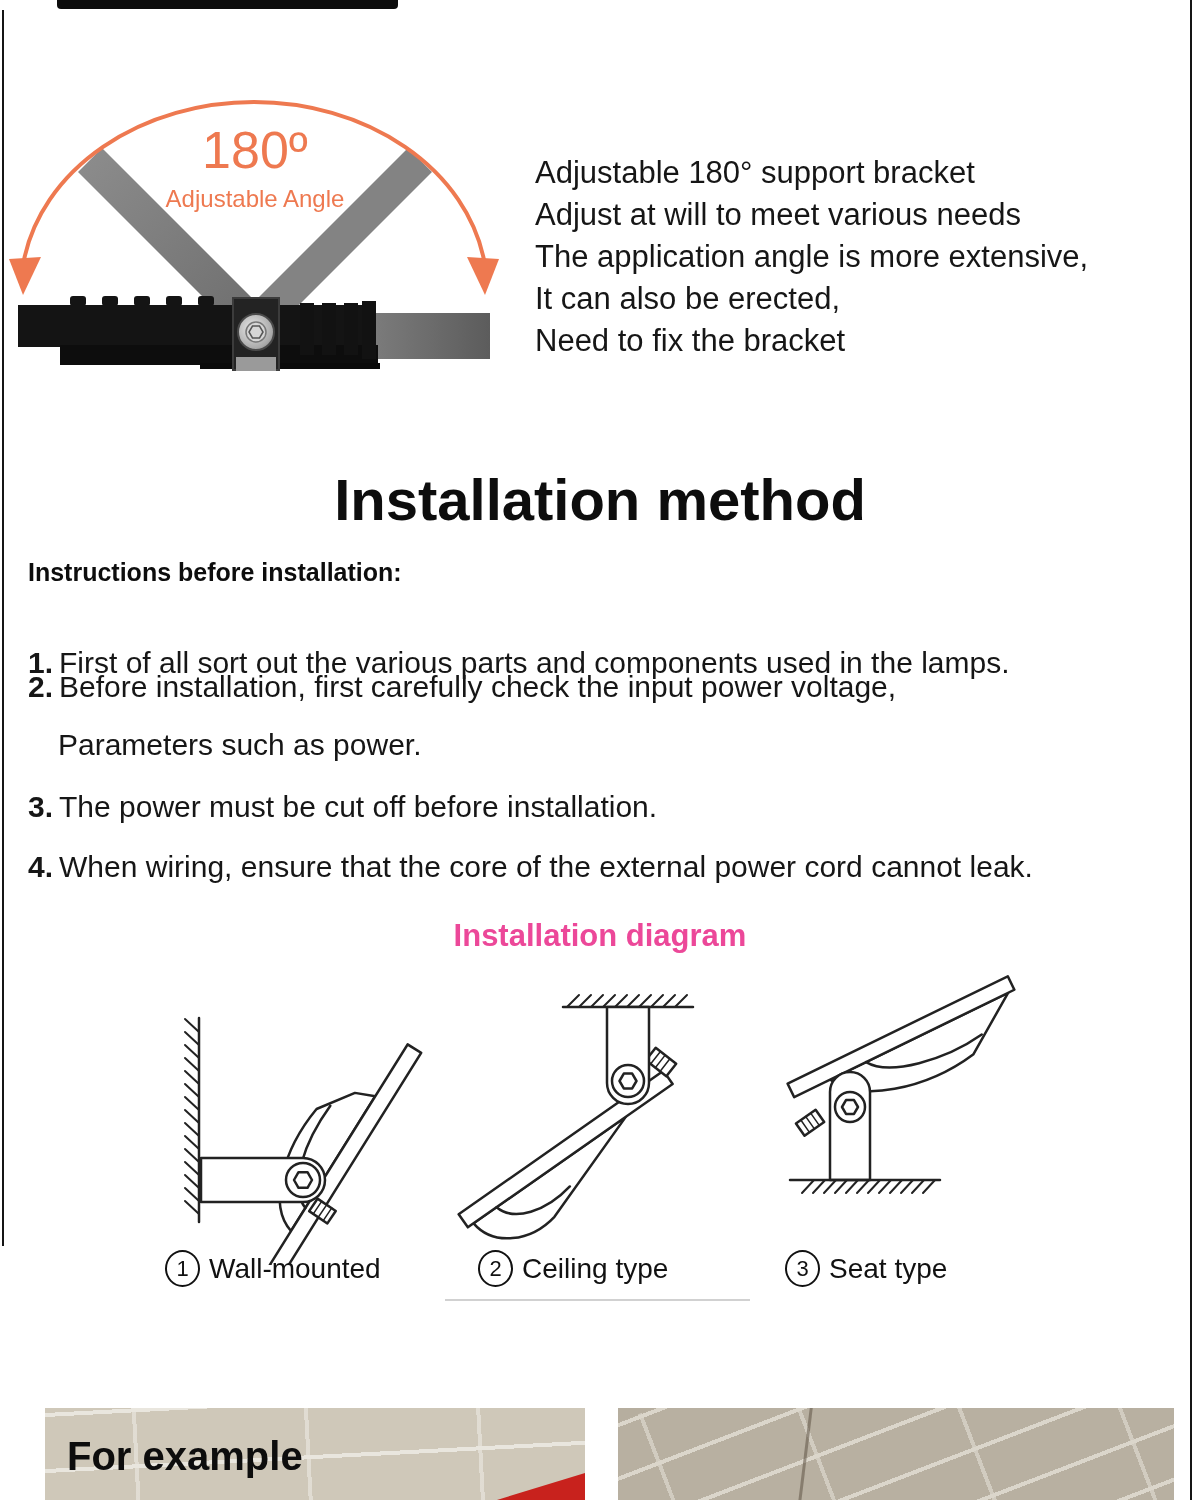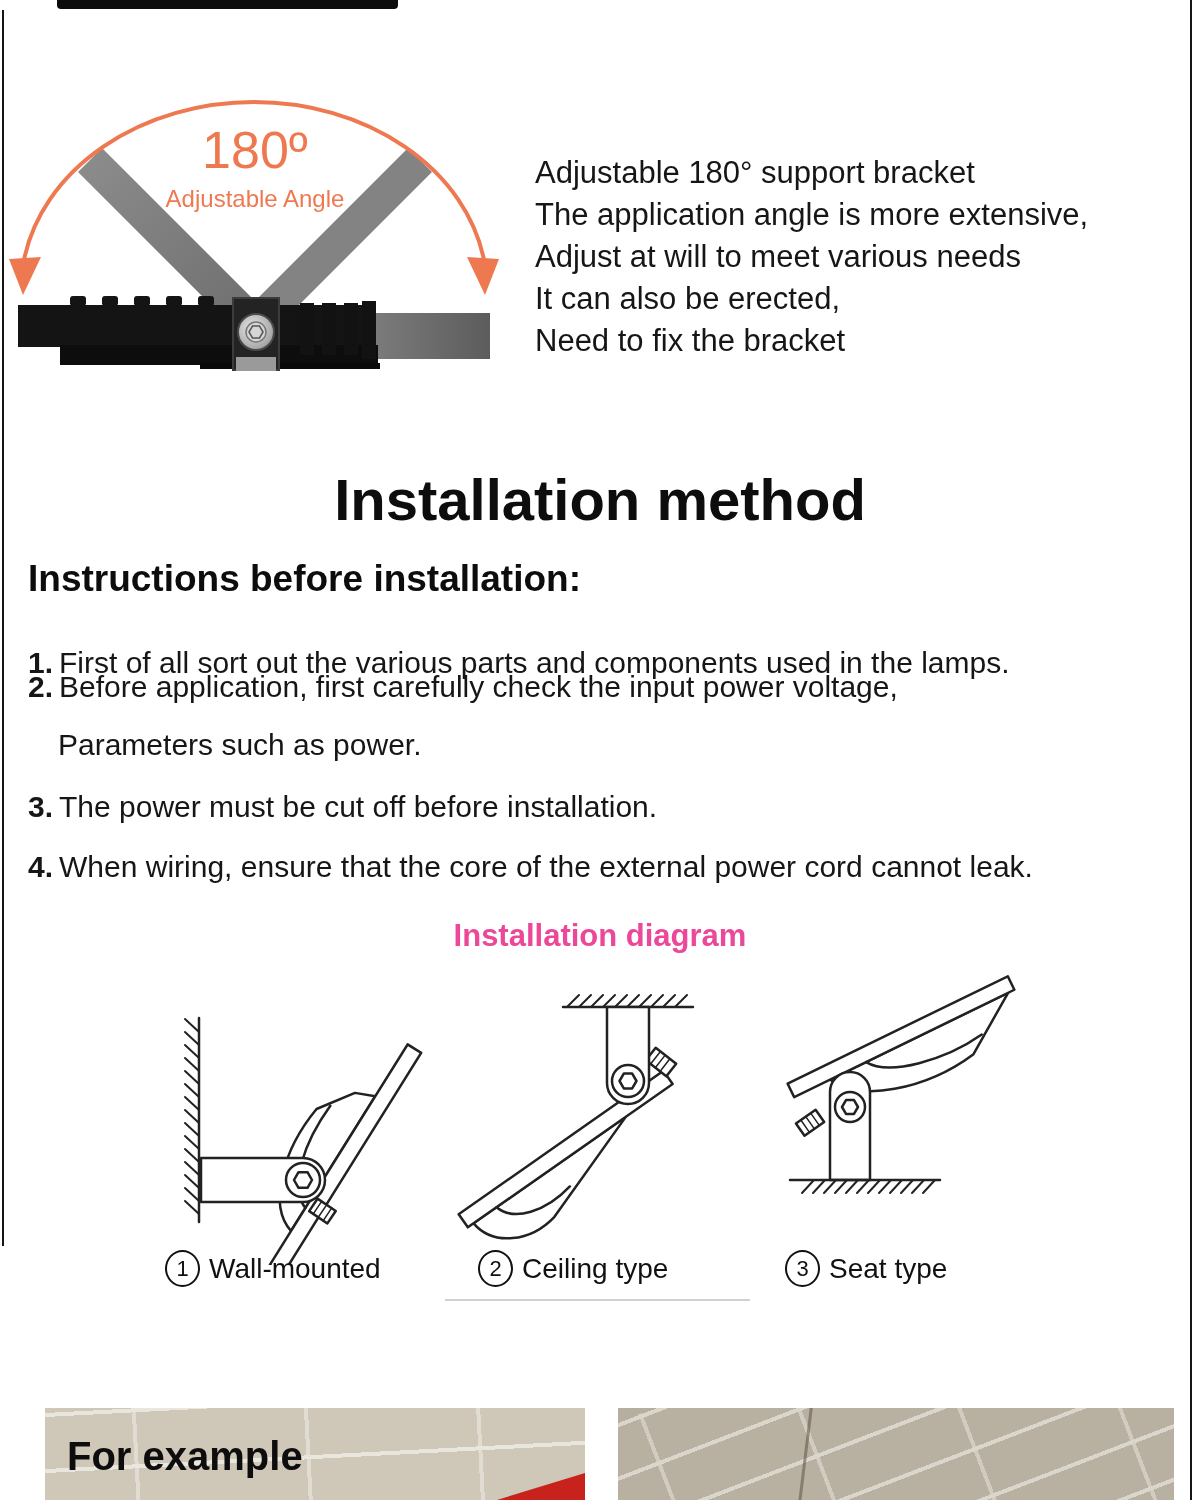--- a/index.html
+++ b/index.html
@@ -14,21 +14,21 @@
 
   
   #hero-art{left:0;top:55px;}
   .accent-text{color:#ee7950;text-align:center;line-height:1.05;margin-top:43px;}
   #angle-label{left:150px;top:80px;width:210px;font-size:52px;}
   #angle-sublabel{left:115px;top:143px;width:280px;font-size:24px;}
   #hero-desc{left:535px;top:152px;width:655px;font-size:31px;line-height:42px;color:#161616;}
 
   
   #install-title{left:0;top:466px;width:1200px;text-align:center;font-size:58px;font-weight:bold;color:#0d0d0d;}
-  #install-subtitle{left:28px;top:558px;font-size:37px;font-weight:bold;color:#0d0d0d;}
+  #install-subtitle{left:28px;top:558px;font-size:25px;font-weight:bold;color:#0d0d0d;}
   .step{left:28px;width:1150px;font-size:30px;color:#161616;white-space:nowrap;}
   .step .num{font-weight:bold;margin-right:6px;}
   #step-0{top:610px;margin-top:36px;} #step-1{top:670px;} #step-2{top:728px;margin-left:24px;} #step-3{top:790px;} #step-4{top:850px;}
 
   #diagram-title{left:0;top:918px;width:1200px;text-align:center;font-size:31px;font-weight:bold;color:#ec4899;}
 
   
   .diag-caption{display:flex;align-items:center;gap:9px;font-size:28px;color:#111;}
   .circle-num{display:inline-flex;align-items:center;justify-content:center;width:31px;height:33px;
               border:2px solid #111;border-radius:50%;font-size:22px;line-height:1;}
@@ -120,34 +120,34 @@
       <path d="M 24 205 A 233 188 0 0 1 484 205"></path>
       <polygon points="9,204 41,202 23,240" fill="#ee7950" stroke="none"></polygon>
       <polygon points="467,202 499,204 485,240" fill="#ee7950" stroke="none"></polygon>
     </g>
   </svg>
   <div class="abs accent-text" id="angle-label">180º</div>
   <div class="abs accent-text" id="angle-sublabel">Adjustable Angle</div>
 
   <div class="abs" id="hero-desc">
     <div>Adjustable 180° support bracket</div>
+    <div>Adjust at will to meet various needs</div>
     <div>The application angle is more extensive,</div>
-    <div>Adjust at will to meet various needs</div>
     <div>It can also be erected,</div>
     <div>Need to fix the bracket</div>
   </div>
 
   <div class="abs" id="install-title">Installation method</div>
   <div class="abs" id="install-subtitle">Instructions before installation:</div>
 
   <div class="abs step" id="step-0">
     <span class="num">1.</span><span>First of all sort out the various parts and components used in the lamps.</span>
   </div>
   <div class="abs step" id="step-1">
-    <span class="num">2.</span><span>Before application, first carefully check the input power voltage,</span>
+    <span class="num">2.</span><span>Before installation, first carefully check the input power voltage,</span>
   </div>
   <div class="abs step" id="step-2">
     <span class="num"></span><span>Parameters such as power.</span>
   </div>
   <div class="abs step" id="step-3">
     <span class="num">3.</span><span>The power must be cut off before installation.</span>
   </div>
   <div class="abs step" id="step-4">
     <span class="num">4.</span><span>When wiring, ensure that the core of the external power cord cannot leak.</span>
   </div>

